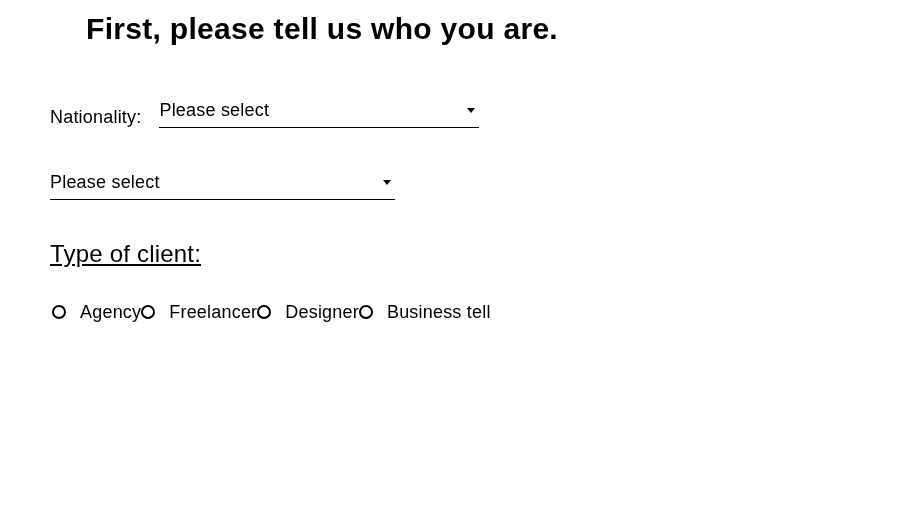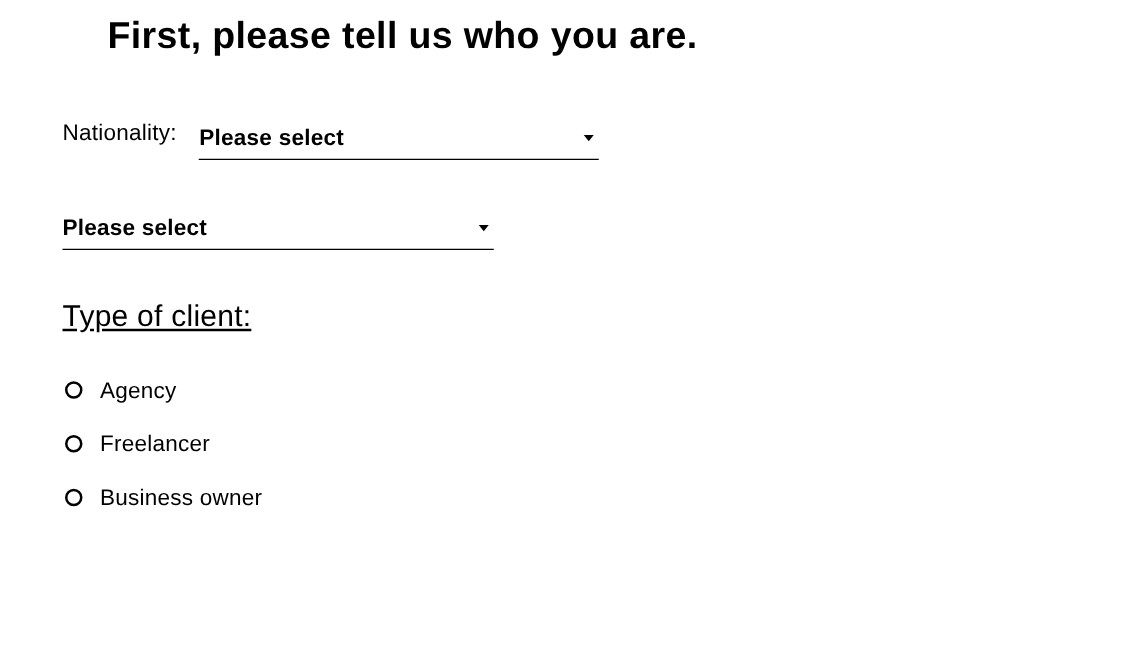--- a/index.html
+++ b/index.html
@@ -18,21 +18,21 @@
     .heading {
       font-size: 30px;
       font-weight: 700;
       letter-spacing: 0.3px;
       margin-bottom: 48px;
       line-height: 1.25;
       margin-left: 36px;
     }
     .field-row {
       display: flex;
-      align-items: flex-start;
+      align-items: flex-end;
       margin-bottom: 40px;
     }
     .field-label {
       font-size: 18px;
       font-weight: 300;
       letter-spacing: 0.2px;
       margin-right: 18px;
       white-space: nowrap;
     }
     .select-wrap {
@@ -42,21 +42,21 @@
       border-bottom: 1.5px solid #000;
       min-width: 320px;
       cursor: pointer;
       padding: 4px 0 6px 0;
     }
     .select-wrap.wide {
       min-width: 345px;
     }
     .select-value {
       font-size: 18px;
-      font-weight: 700;
+      font-weight: 400;
       letter-spacing: 0.2px;
       flex: 1;
     }
     .select-caret {
       width: 0;
       height: 0;
       border-left: 4px solid transparent;
       border-right: 4px solid transparent;
       border-top: 5px solid #000;
       margin-right: 4px;
@@ -64,22 +64,21 @@
     .section-heading {
       font-size: 24px;
       font-weight: 300;
       letter-spacing: 0.2px;
       margin-top: 20px;
       margin-bottom: 34px;
       text-decoration: underline;
     }
     .radio-list {
       display: flex;
-      flex-direction: column;
-      gap: 22px;
+      flex-direction: row;
       padding-left: 2px;
     }
     .radio-item {
       display: flex;
       align-items: center;
       cursor: pointer;
     }
     .radio-circle {
       width: 14px;
       height: 14px;
@@ -120,15 +119,19 @@
   <div class="radio-item">
     <span class="radio-circle"></span>
     <span class="radio-label">Agency</span>
   </div>
   <div class="radio-item">
     <span class="radio-circle"></span>
     <span class="radio-label">Freelancer</span>
   </div>
   <div class="radio-item">
     <span class="radio-circle"></span>
-    <span class="radio-label">Business owner</span>
+    <span class="radio-label">Designer</span>
+  </div>
+  <div class="radio-item">
+    <span class="radio-circle"></span>
+    <span class="radio-label">Business tell</span>
   </div>
 </div>
 
 </body></html>

